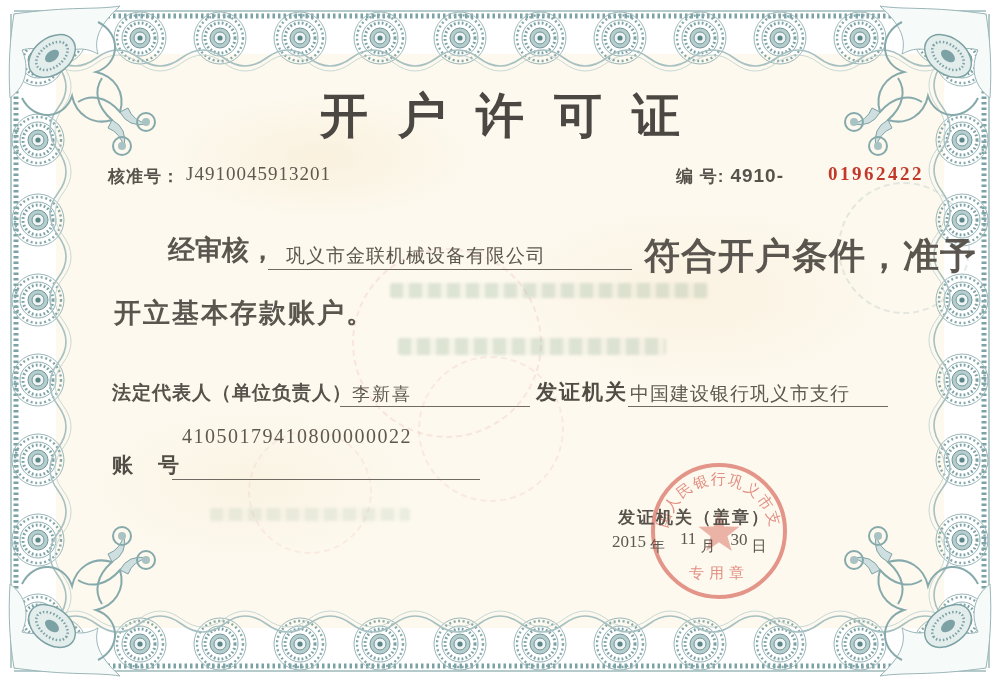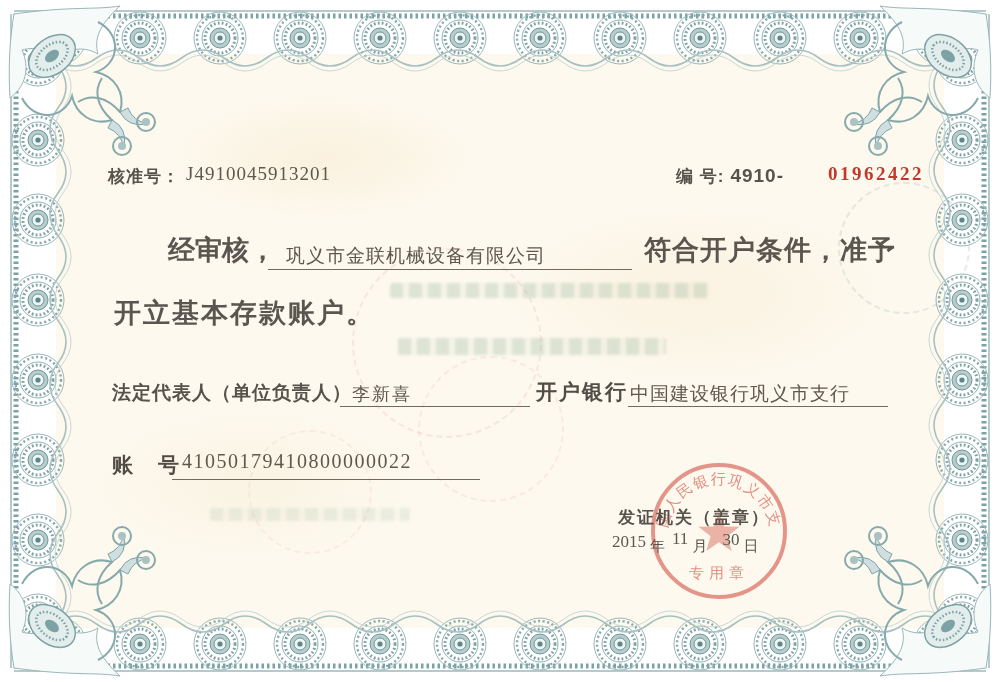--- a/index.html
+++ b/index.html
@@ -45,33 +45,33 @@
     letter-spacing:30px; text-indent:30px;
   }
   .approval-label{left:108px; top:165px; font-size:17px; font-weight:600; letter-spacing:1px;}
   .approval-value{left:186px; top:163px; font-size:19px; color:#5e584e; letter-spacing:1px;}
   .serial{left:676px; top:165px; font-size:17px; font-weight:600; letter-spacing:1px;text-align:right;}
   .serial .prefix{font-size:19px; margin-left:6px; letter-spacing:1px;}
   .serial-number{left:828px; top:163px; font-size:19px; font-weight:bold;
     color:#c0392b; letter-spacing:2.5px;}
   .audit{left:168px; top:232px; font-size:27px; font-weight:600; color:#5a554e;}
   .company{left:286px; top:243px; font-size:19px; color:#5e584e; letter-spacing:1px;}
-  .qualify{left:644px; top:232px; font-size:27px; font-weight:600; color:#5a554e; letter-spacing:1px;}
+  .qualify{left:644px; top:232px; font-size:36px; font-weight:600; color:#5a554e; letter-spacing:1px;}
   .line2{left:114px; top:295px; font-size:27px; font-weight:600; color:#5a554e; letter-spacing:2px;}
   .legal-label{left:112px; top:380px; font-size:19px; font-weight:600; letter-spacing:1px;}
   .legal-value{left:352px; top:382px; font-size:18px; color:#5e584e; letter-spacing:2px;}
   .bank-label{left:536px; top:378px; font-size:21px; font-weight:700; letter-spacing:2px; color:#514c45;}
   .bank-value{left:630px; top:381px; font-size:19px; color:#5e584e; letter-spacing:1px;}
   .account-label{left:112px; top:451px; font-size:21px; font-weight:700; letter-spacing:2px; color:#514c45;}
-  .account-value{left:182px; top:450px; font-size:20px; color:#5e584e; letter-spacing:1.5px;}
+  .account-value{left:182px; top:425px; font-size:20px; color:#5e584e; letter-spacing:1.5px;}
   .issuer-label{left:618px; top:506px; font-size:17px; font-weight:600; letter-spacing:2px; z-index:6;}
   .issue-date{left:612px; top:534px; font-size:15px; z-index:6; color:#57524b;}
   .issue-date .num{font-family:"Liberation Serif","DejaVu Serif",serif; font-size:17px; color:#5e584e; position:relative;}
   .issue-date .num.y{top:-2px;margin-top:16px;}
-  .issue-date .num.m{top:-5px; margin-left:7px;}
+  .issue-date .num.m{top:-5px; margin-left:15px;}
   .issue-date .num.d{top:-4px; margin-left:15px;}
   .issue-date .unit{margin-left:4px; position:relative; top:2px;}
   .rule{position:absolute; border-bottom:1px solid #6f6a62; height:0; z-index:5;}
   .rule.company-line{left:268px; top:269px; width:364px;}
   .rule.legal-line{left:340px; top:406px; width:190px;}
   .rule.bank-line{left:628px; top:406px; width:260px;}
   .rule.account-line{left:172px; top:479px; width:308px;}
   .stamp{position:absolute; left:644px; top:456px; z-index:4; opacity:.88;}
   .z6{z-index:6;}
 </style>
@@ -190,38 +190,39 @@
     <defs>
       <path id="stamp-arc-path" d="M23 80 A 52 52 0 0 1 127 80"></path>
     </defs>
     <text font-size="15" fill="#d4574a" opacity=".75" letter-spacing="1.5" font-family="Liberation Sans, sans-serif">
       <textPath href="#stamp-arc-path" startOffset="50%" text-anchor="middle">中国人民银行巩义市支行</textPath>
     </text>
     <path d="M75 56 L80.2 70.4 L95.5 70.8 L83.4 80.2 L87.7 94.9 L75 86.2 L62.3 94.9 L66.6 80.2 L54.5 70.8 L69.8 70.4 Z" fill="#d4574a" opacity=".5"></path>
     <text x="75" y="122" text-anchor="middle" font-size="15" fill="#d4574a" opacity=".75" letter-spacing="5" font-family="Liberation Sans, sans-serif">专用章</text>
   </svg>
 
+  <div class="txt title">开户许可证</div>
 
   <div class="txt approval-label">核准号：</div>
   <div class="txt approval-value serif">J4910045913201</div>
   <div class="txt serial">
     <span>编 号:</span><span class="prefix">4910-</span>
   </div>
   <div class="txt serial-number serif">01962422</div>
 
   <div class="txt company serif">巩义市金联机械设备有限公司</div>
   <div class="txt audit">经审核，</div>
   <div class="rule company-line"></div>
   <div class="txt qualify">符合开户条件，准予</div>
   <div class="txt legal-label">法定代表人（单位负责人）</div>
 
   <div class="txt line2">开立基本存款账户。</div>
   <div class="txt legal-value serif">李新喜</div>
   <div class="rule legal-line"></div>
-  <div class="txt bank-label">开户银行</div>
+  <div class="txt bank-label">发证机关</div>
   <div class="txt bank-value serif">中国建设银行巩义市支行</div>
   <div class="rule bank-line"></div>
 
   <div class="txt account-label">账　号</div>
   <div class="txt account-value serif">41050179410800000022</div>
   <div class="rule account-line"></div>
 
   <div class="txt issuer-label z6">发证机关（盖章）</div>
   <div class="txt issue-date z6">
     <span class="num y">2015</span><span class="unit">年</span><span class="num m">11</span><span class="unit">月</span><span class="num d">30</span><span class="unit">日</span>

